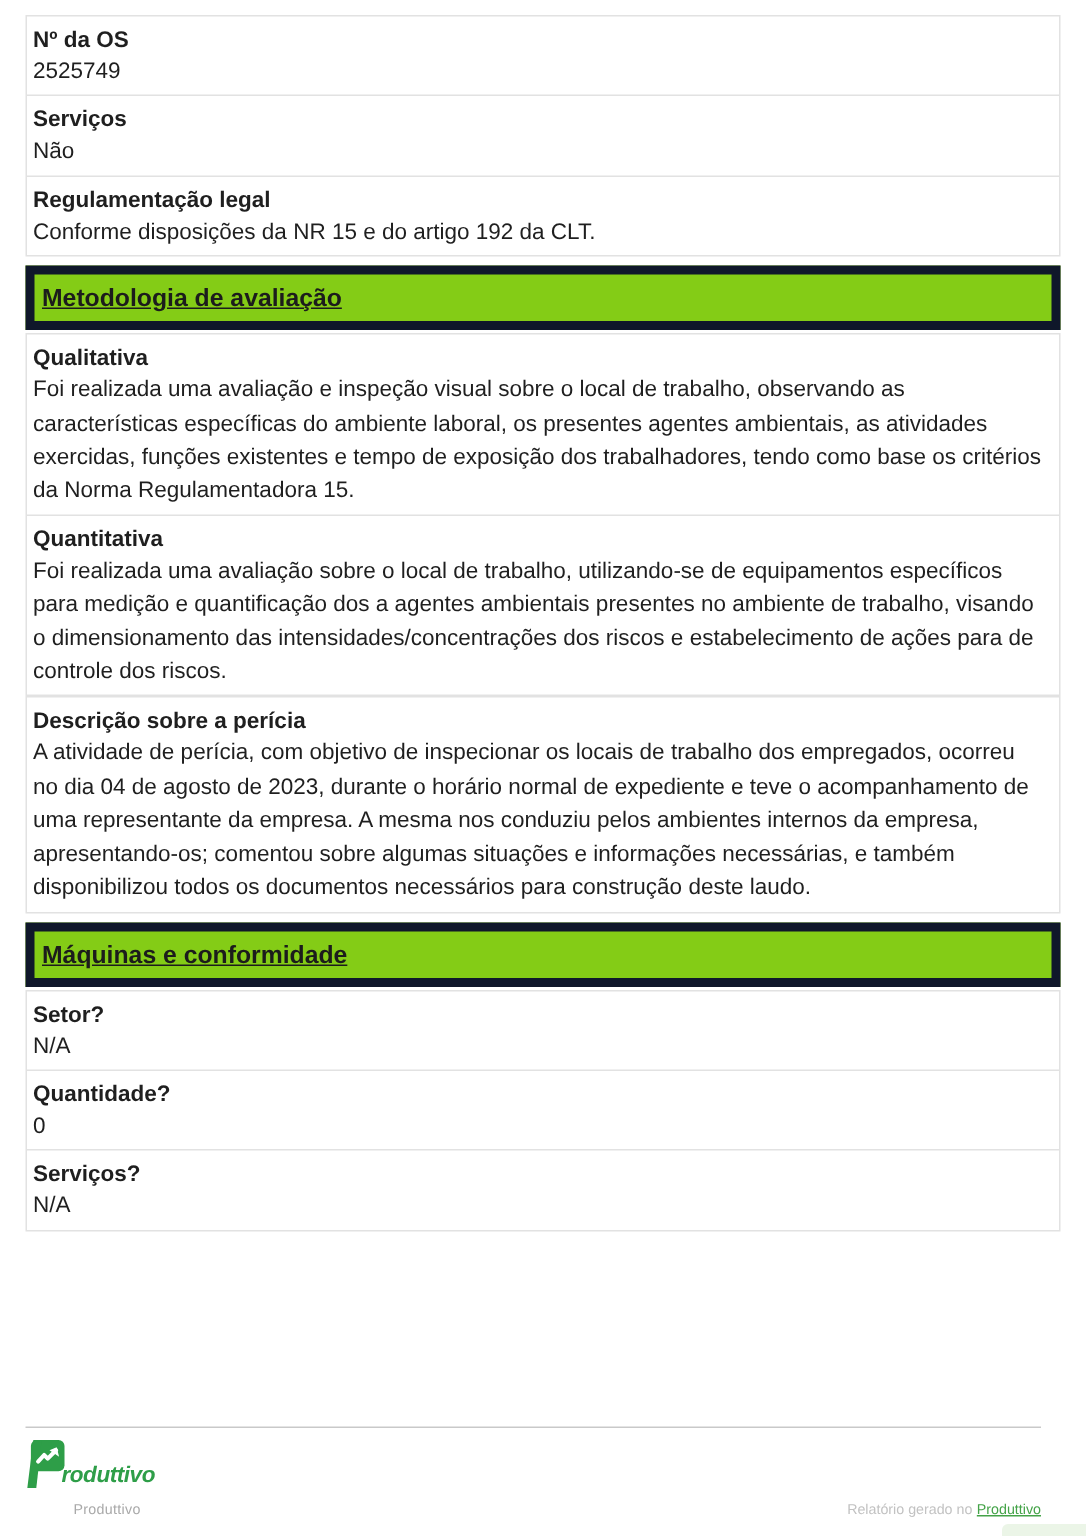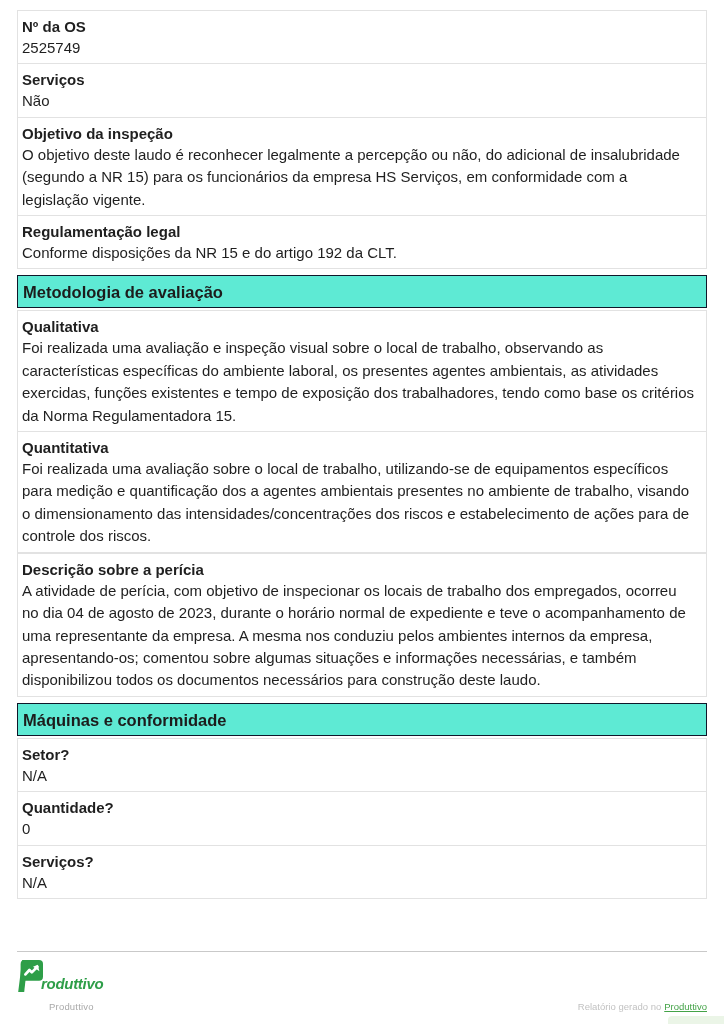--- a/index.html
+++ b/index.html
@@ -11,26 +11,26 @@
   .content{padding:10px 17px 0 17px;}
 
   .ftable{border:1px solid #e2e2e2;background:#fff;}
   .frow{padding:5px 10px 4px 4px;border-top:1px solid #e2e2e2;}
   .frow:first-child{border-top:none;}
   .flabel{font-weight:bold;font-size:15px;line-height:21px;}
   .fvalue{font-size:15px;line-height:22.4px;max-width:676px;}
 
   .sec-header{
     margin:6px 0 2px 0;
-    background:#5eead4;border:1px solid #0f172a;
+    background:#84cc16;border:6px solid #0f172a;
     font-weight:bold;font-size:16.5px;line-height:20px;
-    padding:6px 6px 5px 5px;color:#1c1c1c;
+    padding:6px 6px 5px 5px;color:#1c1c1c;text-decoration:underline;
   }
 
-  .footer{position:absolute;left:17px;right:17px;top:951px;text-align:center;}
+  .footer{position:absolute;left:17px;right:30px;top:951px;text-align:center;}
   .footer-rule{height:1px;background:#c9c9c9;}
   .logo{display:flex;align-items:flex-end;margin-top:8px;height:32px;}
   .logo svg{display:block;}
   .logo .wordmark{
     font-style:italic;font-weight:bold;font-size:15px;line-height:15px;
     color:#2e9e48;margin-left:-4px;margin-bottom:1px;letter-spacing:-0.3px;
   }
   .footer-row{
     display:flex;justify-content:space-between;align-items:baseline;
     margin-top:9px;font-size:9.5px;padding-left:32px;
@@ -50,24 +50,20 @@
   <div class="content">
 
     <div class="ftable">
       <div class="frow">
         <div class="flabel">Nº da OS</div>
         <div class="fvalue">2525749</div>
       </div>
       <div class="frow">
         <div class="flabel">Serviços</div>
         <div class="fvalue">Não</div>
-      </div>
-      <div class="frow">
-        <div class="flabel">Objetivo da inspeção</div>
-        <div class="fvalue">O objetivo deste laudo é reconhecer legalmente a percepção ou não, do adicional de insalubridade (segundo a NR 15) para os funcionários da empresa HS Serviços, em conformidade com a legislação vigente.</div>
       </div>
       <div class="frow">
         <div class="flabel">Regulamentação legal</div>
         <div class="fvalue">Conforme disposições da NR 15 e do artigo 192 da CLT.</div>
       </div>
     </div>
 
     <div class="sec-header">Metodologia de avaliação</div>
 
     <div class="ftable">

